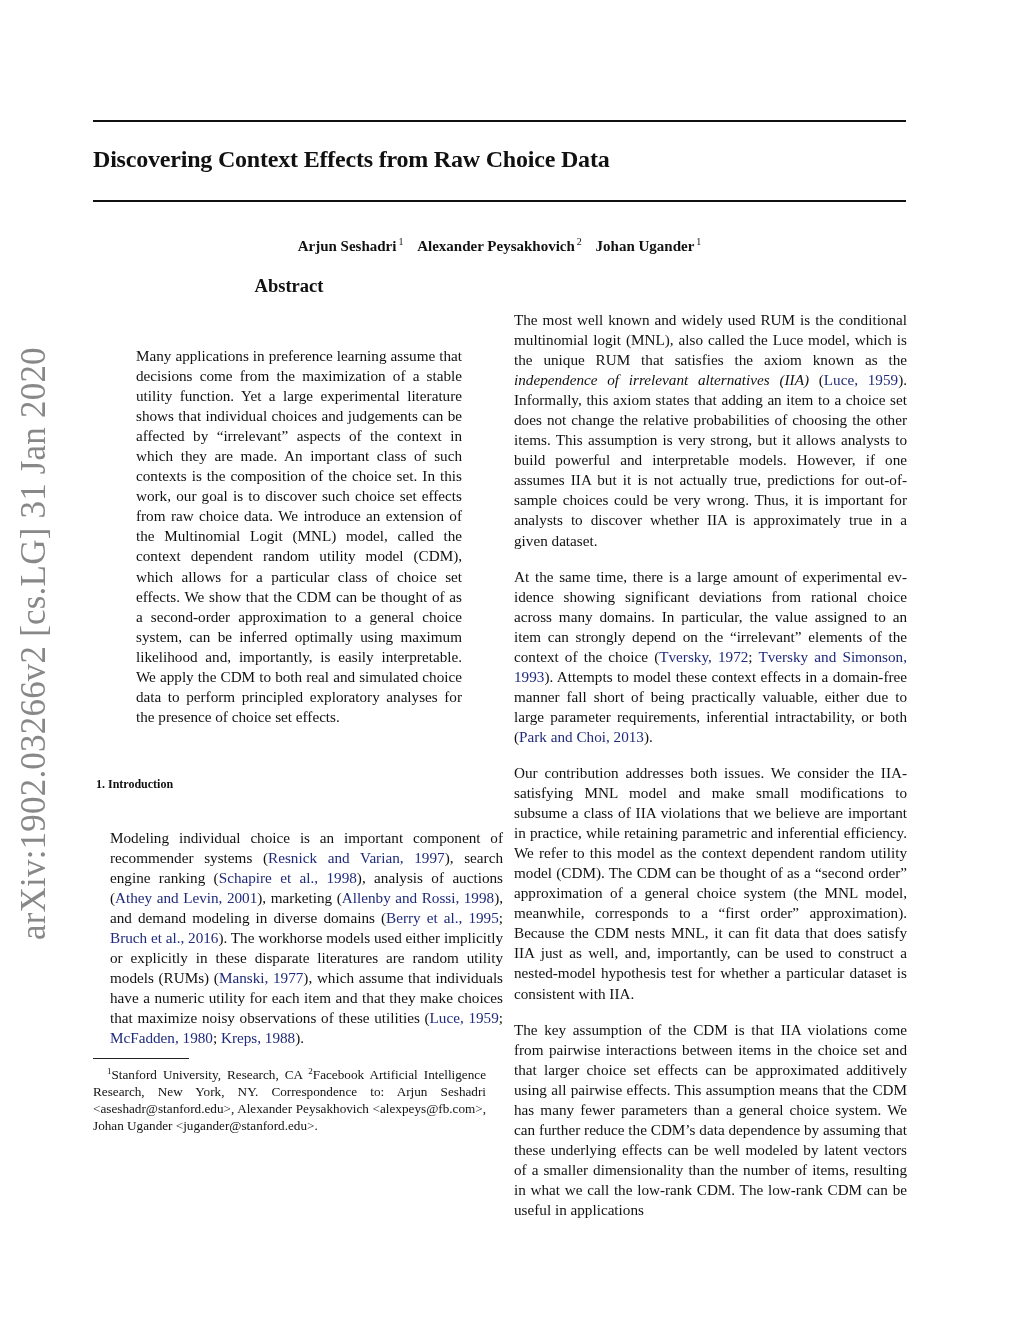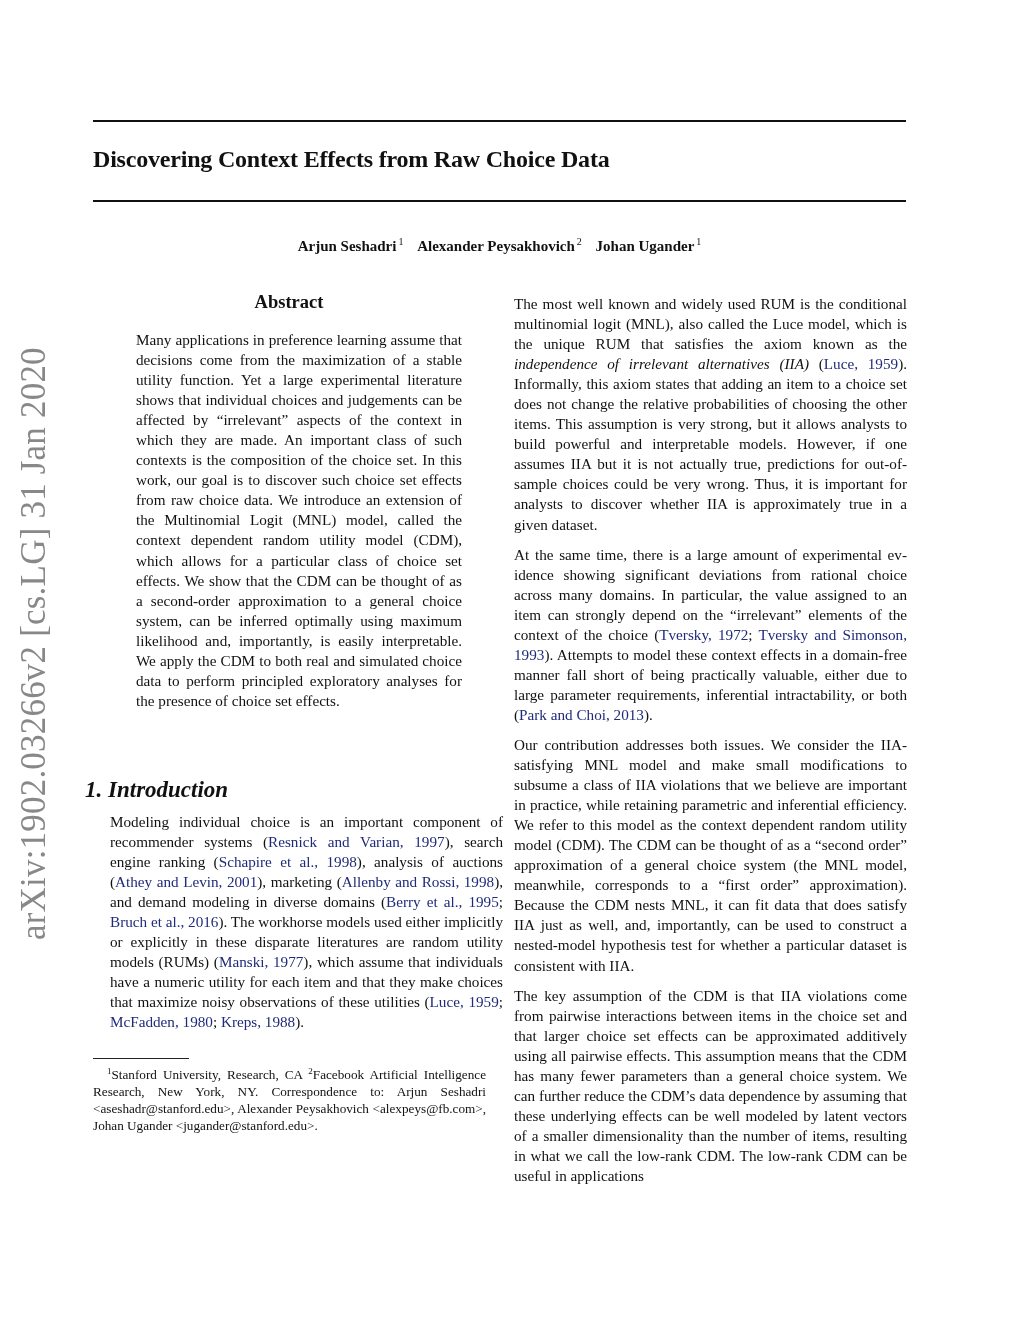--- a/index.html
+++ b/index.html
@@ -8,26 +8,26 @@
   .rule { position: absolute; left: 93px; width: 813px; height: 2px; background: #111; }
   .title { position: absolute; top: 146px; left: 93px; width: 813px; text-align: left;
            font-weight: bold; font-size: 24px; letter-spacing: -0.2px; }
   .authors { position: absolute; top: 236px; left: 93px; width: 813px; text-align: center;
              font-weight: bold; font-size: 15px; }
   .authors .au { margin: 0 5px; font-family: Liberation Serif, serif; }
   .authors sup { font-weight: normal; font-size: 10px; vertical-align: 6px; margin-left: 2px; }
   .arxiv { position: absolute; left: 14px; top: 940px; transform-origin: 0 0; transform: rotate(-90deg);
            font-size: 35px; color: #888; white-space: nowrap; letter-spacing: 0.2px; }
   .col { position: absolute; font-size: 15.2px; line-height: 20.05px; text-align: justify; }
-  .col p { margin: 0 0 10px 0; hyphens: manual; }
+  .col p { margin: 16px 0 10px 0; hyphens: manual; }
   .left-abstract { left: 136px; width: 326px; top: 330px; }
-  .abs-head { position: absolute; left: 126px; width: 326px; top: 292px; text-align: center;
+  .abs-head { position: absolute; left: 126px; width: 326px; top: 276px; text-align: center;
               font-weight: bold; font-size: 18.5px; }
   .left-intro { left: 110px; width: 393px; top: 812px; }
-  .sec-head { position: absolute; left: 85px; top: 777px; font-weight: bold; font-size: 23px; font-style: italic; }
+  .sec-head { position: absolute; left: 96px; top: 777px; font-weight: bold; font-size: 12px; }
   .right { left: 514px; width: 393px; top: 294px; }
   .cite { color: #1f2a7a; text-decoration: none; }
   .fn-rule { position: absolute; left: 93px; top: 1058px; width: 96px; height: 1px; background: #222; }
   .footnote { position: absolute; left: 93px; width: 393px; top: 1063px; font-size: 13.2px; line-height: 17px;
               text-align: justify; }
   .footnote p { margin: 0 0 12px 0; }
   .footnote sup { font-size: 9px; vertical-align: 5px; }
   .footnote .indent { display: inline-block; width: 14px; }
   em { font-style: italic; }
 </style>

